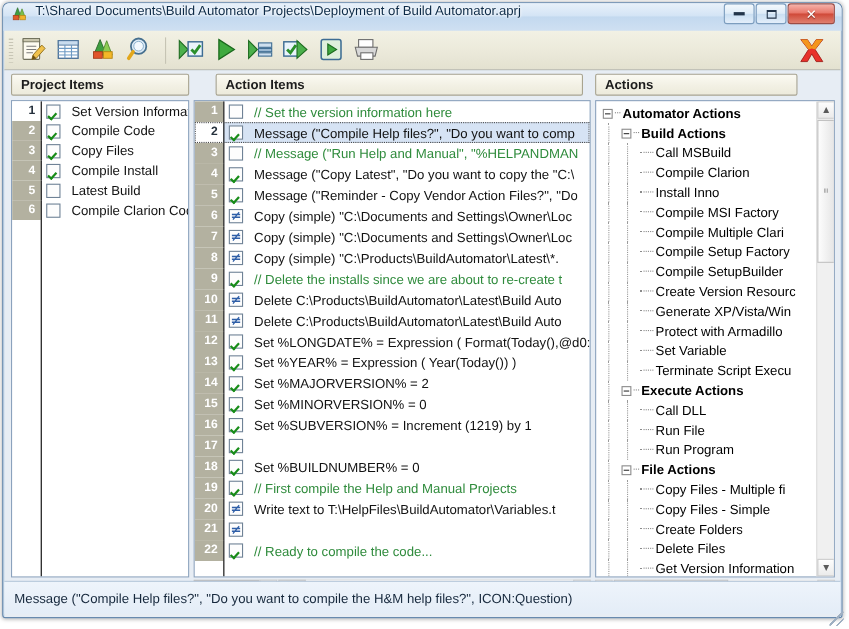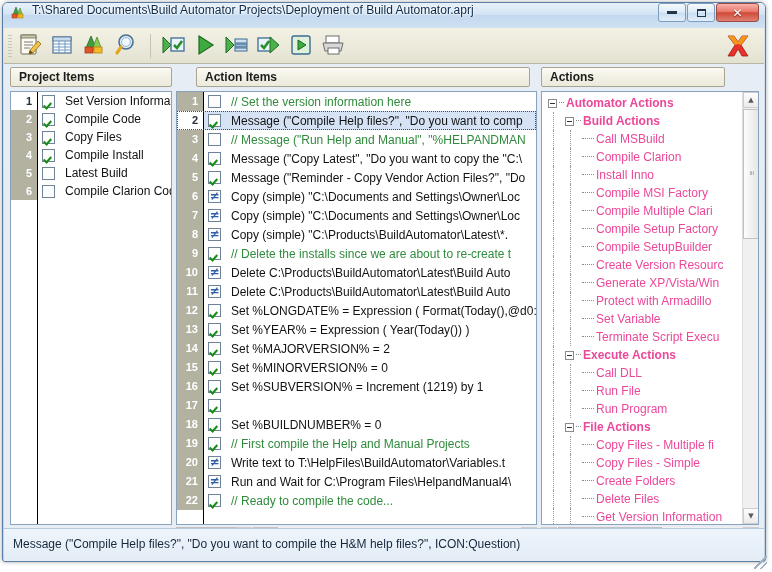--- a/index.html
+++ b/index.html
@@ -119,21 +119,21 @@
   .rowtext.comment{color:#2f8b3c;}
   .row.selected{background:#d6e3f4;outline:1px dotted #4a4a4a;outline-offset:-1px;}
 
   
   #proj-list .row{height:18px;}
   #proj-list .rownum{height:18px;line-height:18px;}
   #proj-list .cbcell{height:18px;}
 
   
   .treewrap{position:absolute;left:0;box-sizing:border-box;border:1px solid #8ba2bd;background:#fff;overflow:hidden;}
-  .tnode{display:flex;align-items:center;height:18px;white-space:nowrap;font-size:12px;color:#ec4899;}
+  .tnode{display:flex;align-items:center;height:18px;white-space:nowrap;font-size:12px;color:#000000;}
   .tnode .indent{flex:0 0 auto;height:18px;position:relative;}
   .exp{
     width:9px;height:9px;box-sizing:border-box;border:1px solid #8a8a8a;background:#fff;
     position:relative;flex:0 0 9px;margin-right:2px;
   }
   .exp::before{content:"";position:absolute;left:1px;top:3px;width:5px;height:1px;background:#333;}
   .dots{flex:0 0 auto;height:1px;border-top:1px dotted #8a8a8a;width:7px;margin-right:2px;}
   .vline{position:absolute;top:0;bottom:0;width:1px;border-left:1px dotted #9a9a9a;}
   .tlabel{overflow:hidden;white-space:nowrap;}
   .tlabel.bold{font-weight:bold;}
@@ -496,21 +496,20 @@
             <div class="cbcell">
               <div class="cb neq"></div>
             </div>
             <div class="rowtext">Write text to T:\HelpFiles\BuildAutomator\Variables.t</div>
           </div>
           <div class="row">
             <div class="rownum">21</div>
             <div class="cbcell">
               <div class="cb neq"></div>
             </div>
-            <div class="rowtext">Run and Wait for C:\Program Files\HelpandManual4\</div>
           </div>
           <div class="row">
             <div class="rownum">22</div>
             <div class="cbcell">
               <div class="cb checked"></div>
             </div>
             <div class="rowtext comment">// Ready to compile the code...</div>
           </div>
           <div style="position: absolute; left: 26px; top: 418px; bottom: 0px; width: 1px; background: rgb(0, 0, 0);"></div>
         </div>

